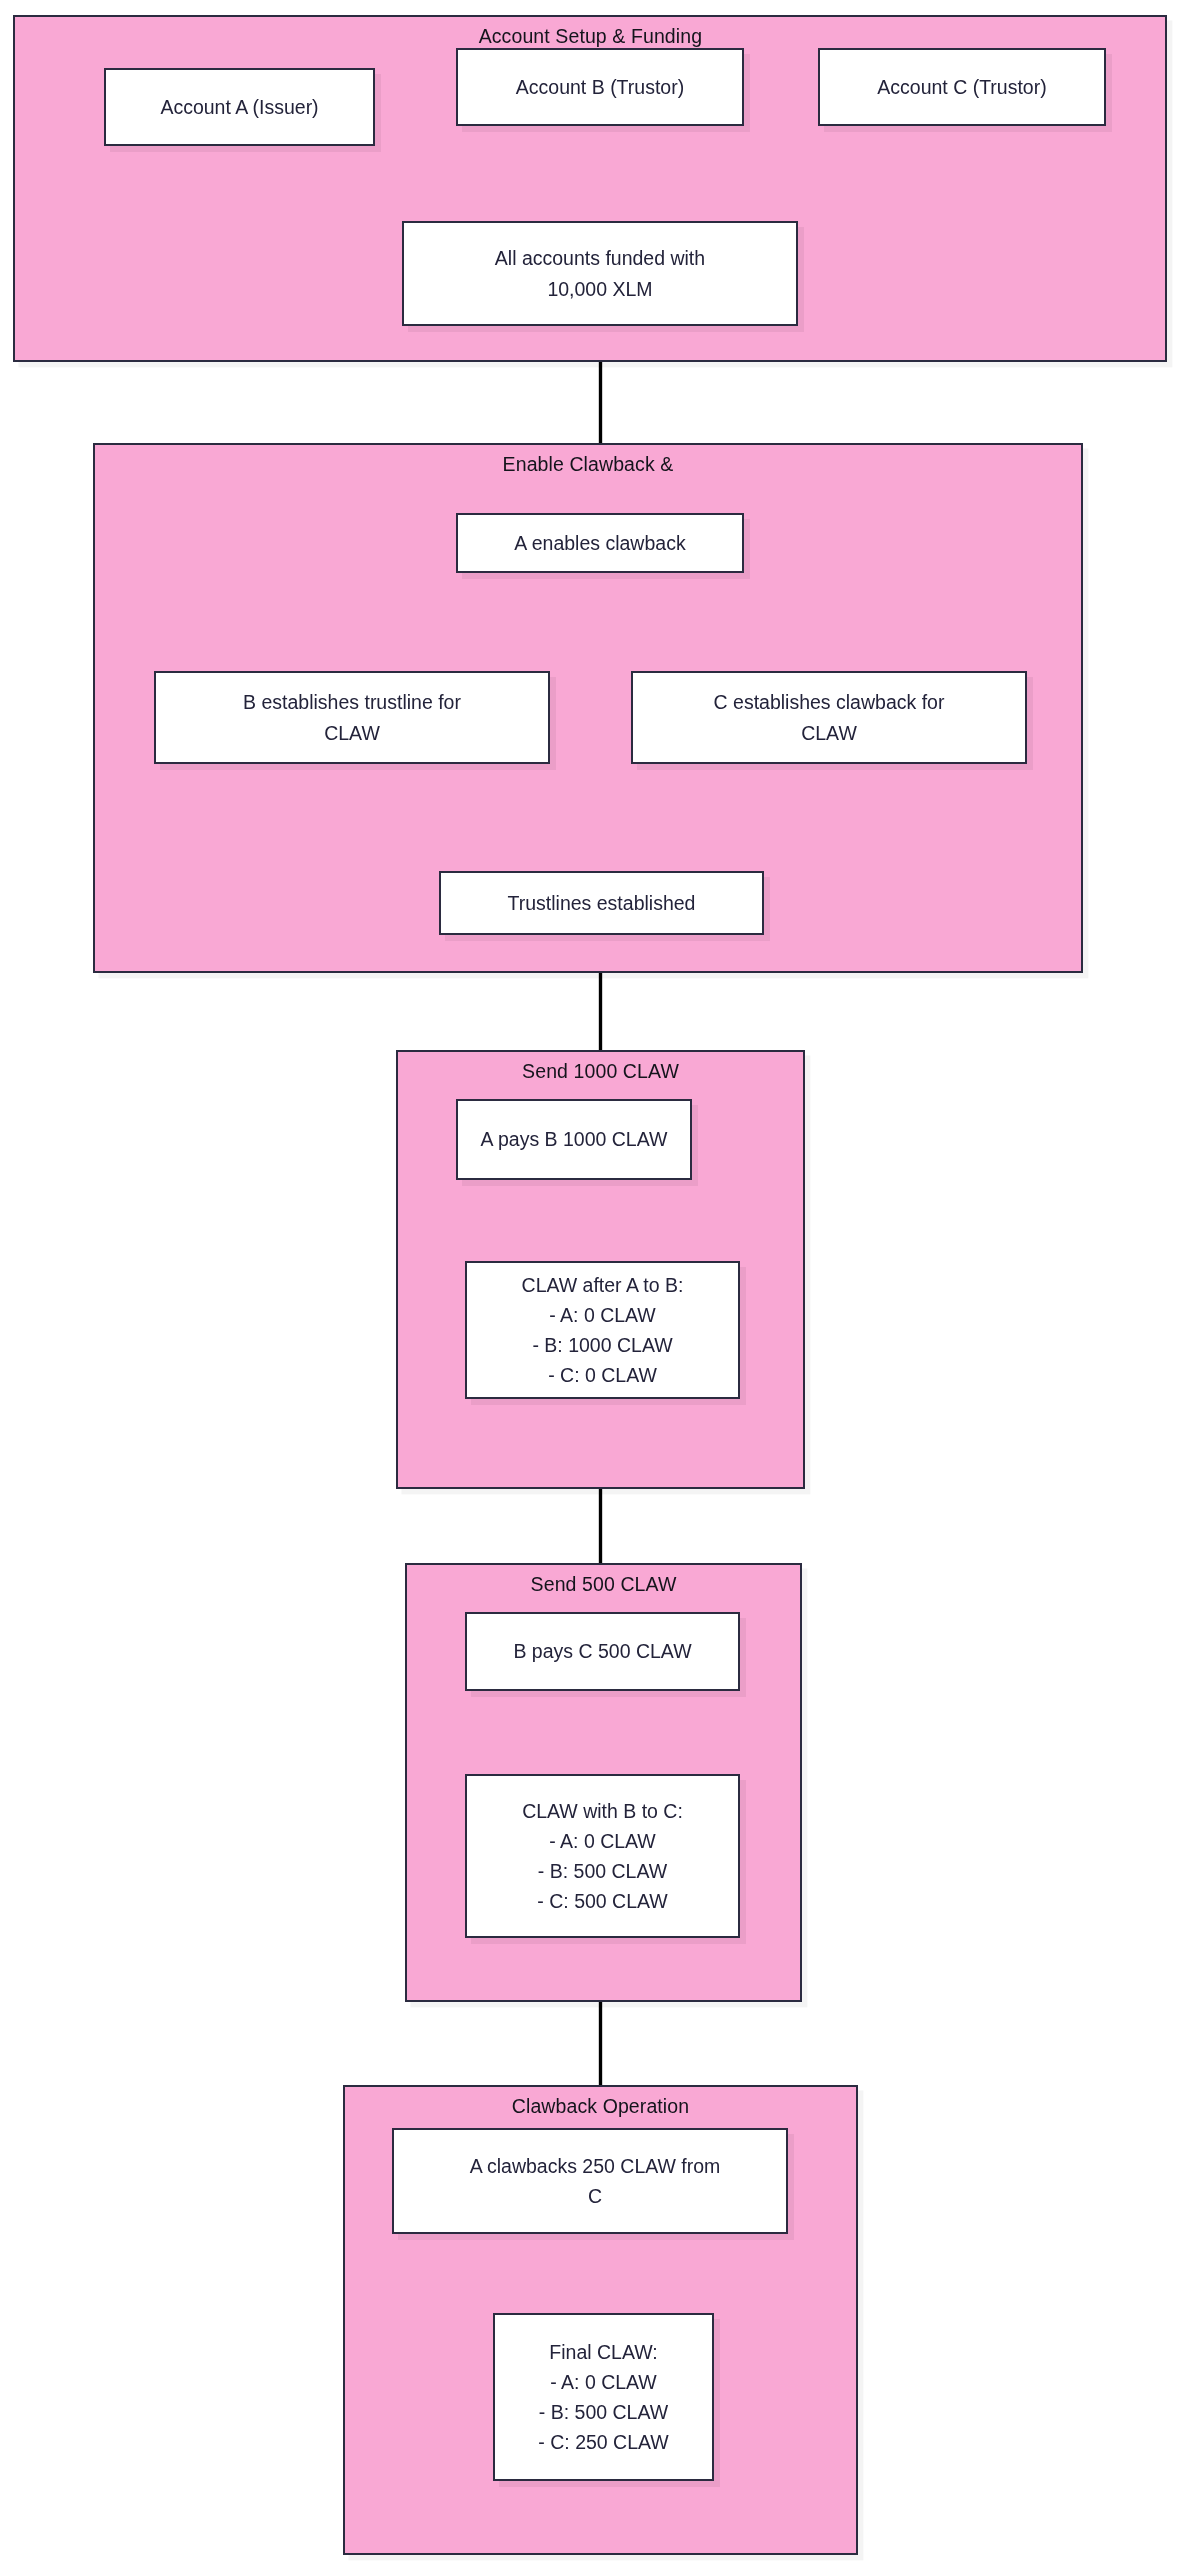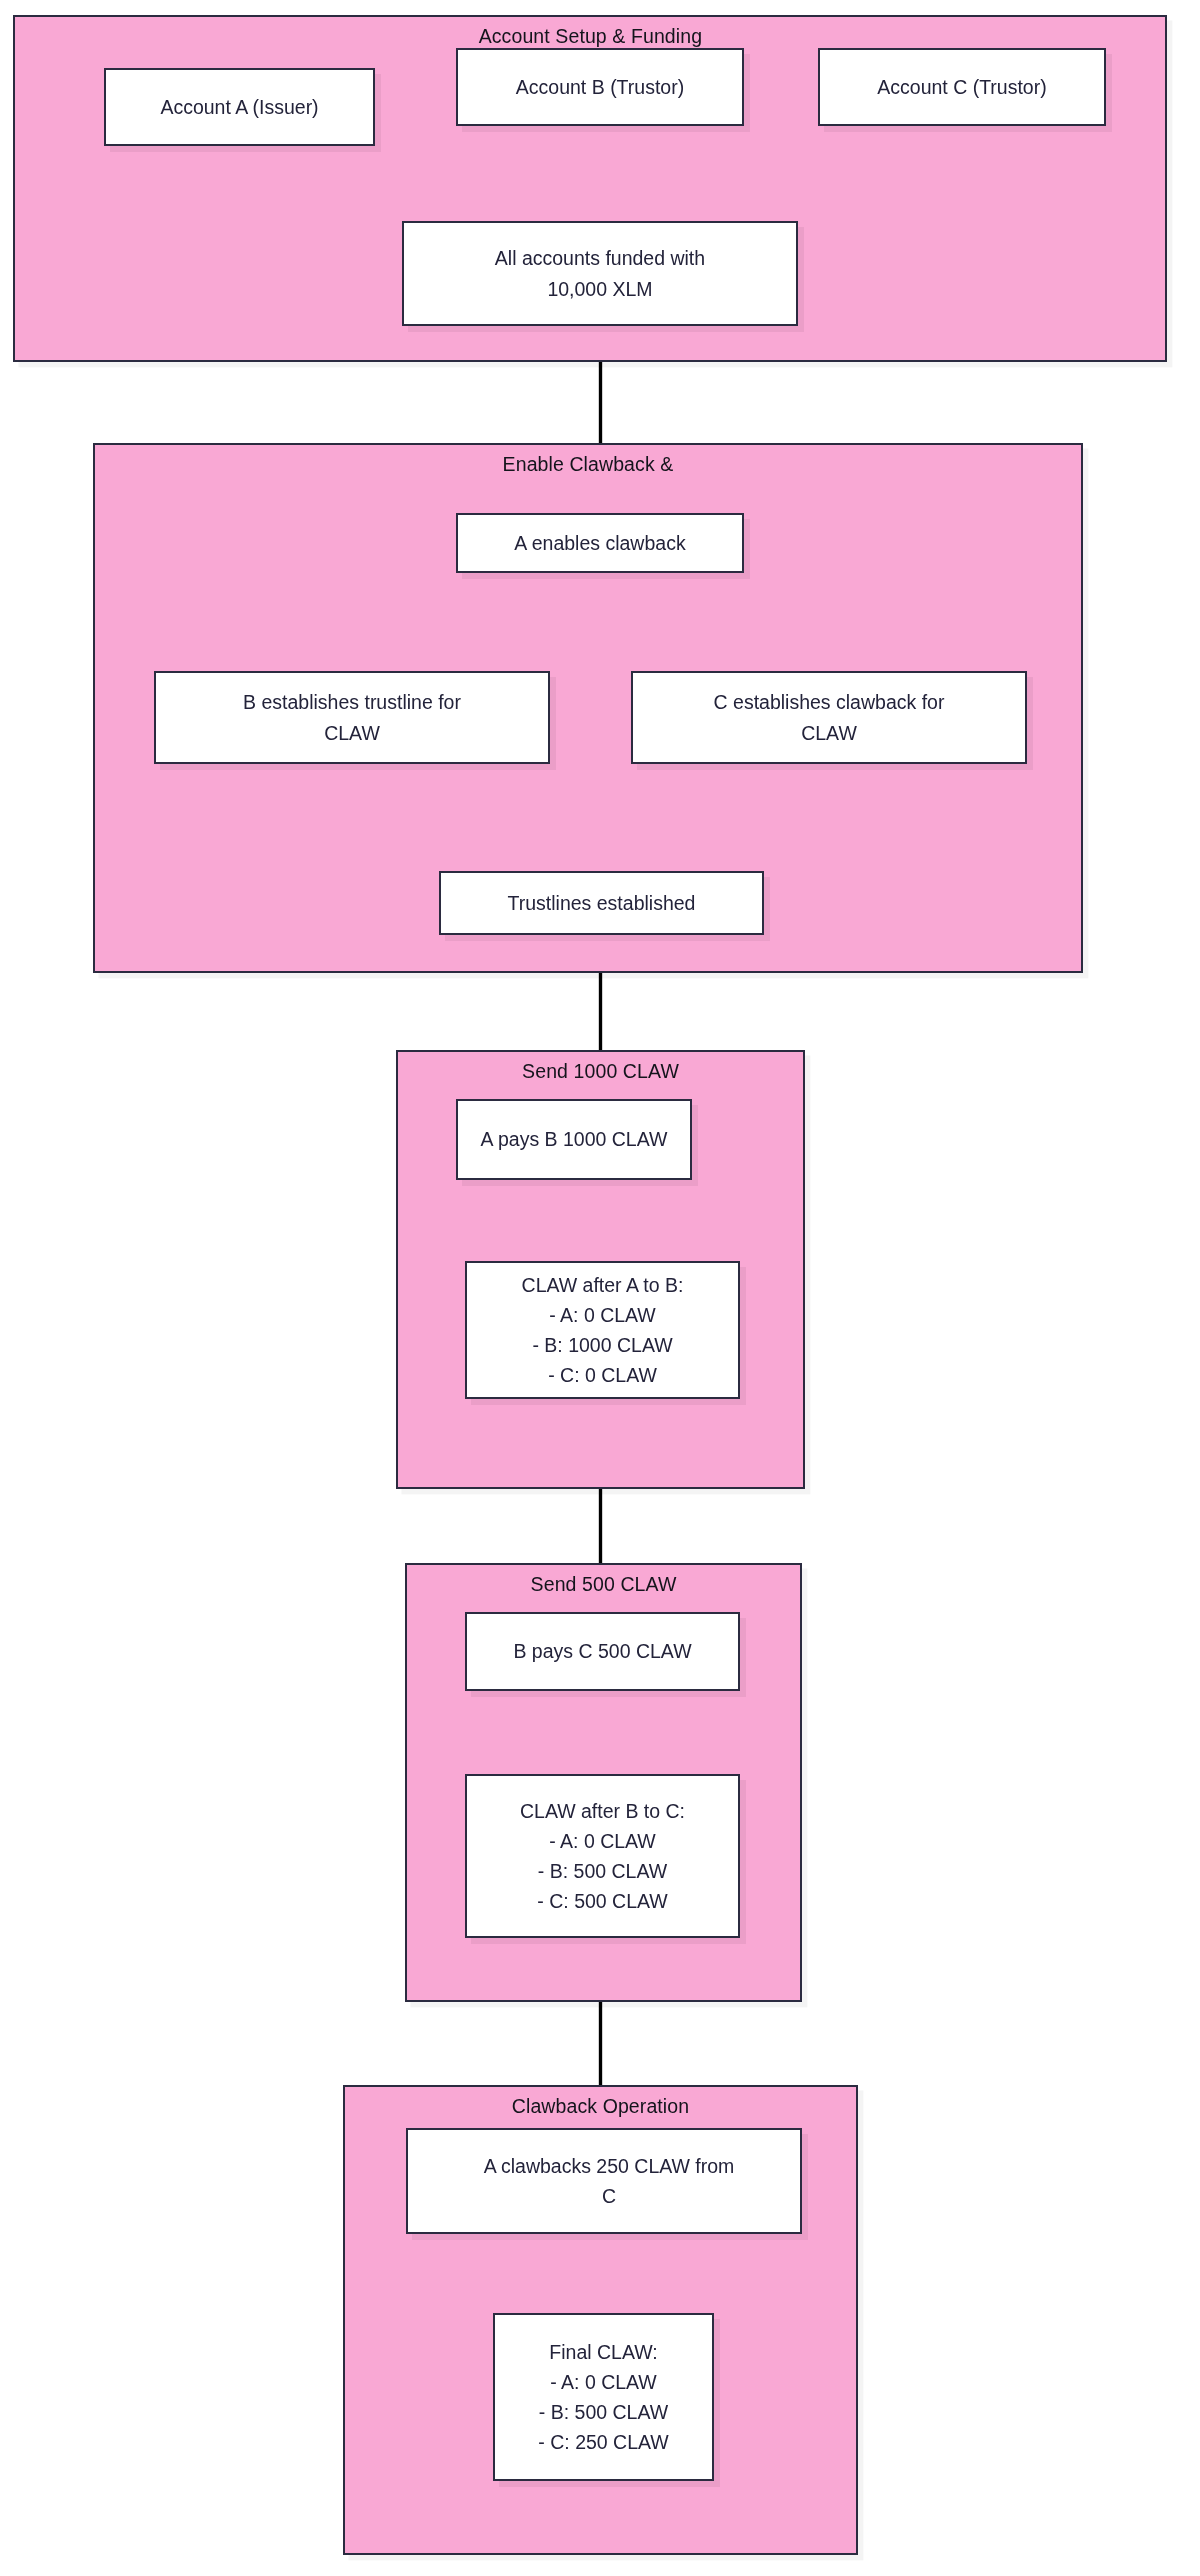--- a/index.html
+++ b/index.html
@@ -195,32 +195,32 @@
   </div>
 
   <div class="node" style="left:465px; top:1612px; width:275px; height:79px;">
     <div class="lines">
       <div>B pays C 500 CLAW</div>
     </div>
   </div>
 
   <div class="node" style="left:465px; top:1774px; width:275px; height:164px;">
     <div class="lines">
-      <div>CLAW after B to C:</div>
+      <div>CLAW with B to C:</div>
       <div>- A: 0 CLAW</div>
       <div>- B: 500 CLAW</div>
       <div>- C: 500 CLAW</div>
     </div>
   </div>
 
   <div class="cluster" style="left:343px; top:2085px; width:515px; height:470px;">
     <div class="cluster-title">Clawback Operation</div>
   </div>
 
-  <div class="node" style="left:406px; top:2128px; width:396px; height:106px;padding-left:18px;">
+  <div class="node" style="left:392px; top:2128px; width:396px; height:106px;padding-left:18px;">
     <div class="lines">
       <div>A clawbacks 250 CLAW from</div>
       <div>C</div>
     </div>
   </div>
 
   <div class="node" style="left:493px; top:2313px; width:221px; height:168px;">
     <div class="lines">
       <div>Final CLAW:</div>
       <div>- A: 0 CLAW</div>

